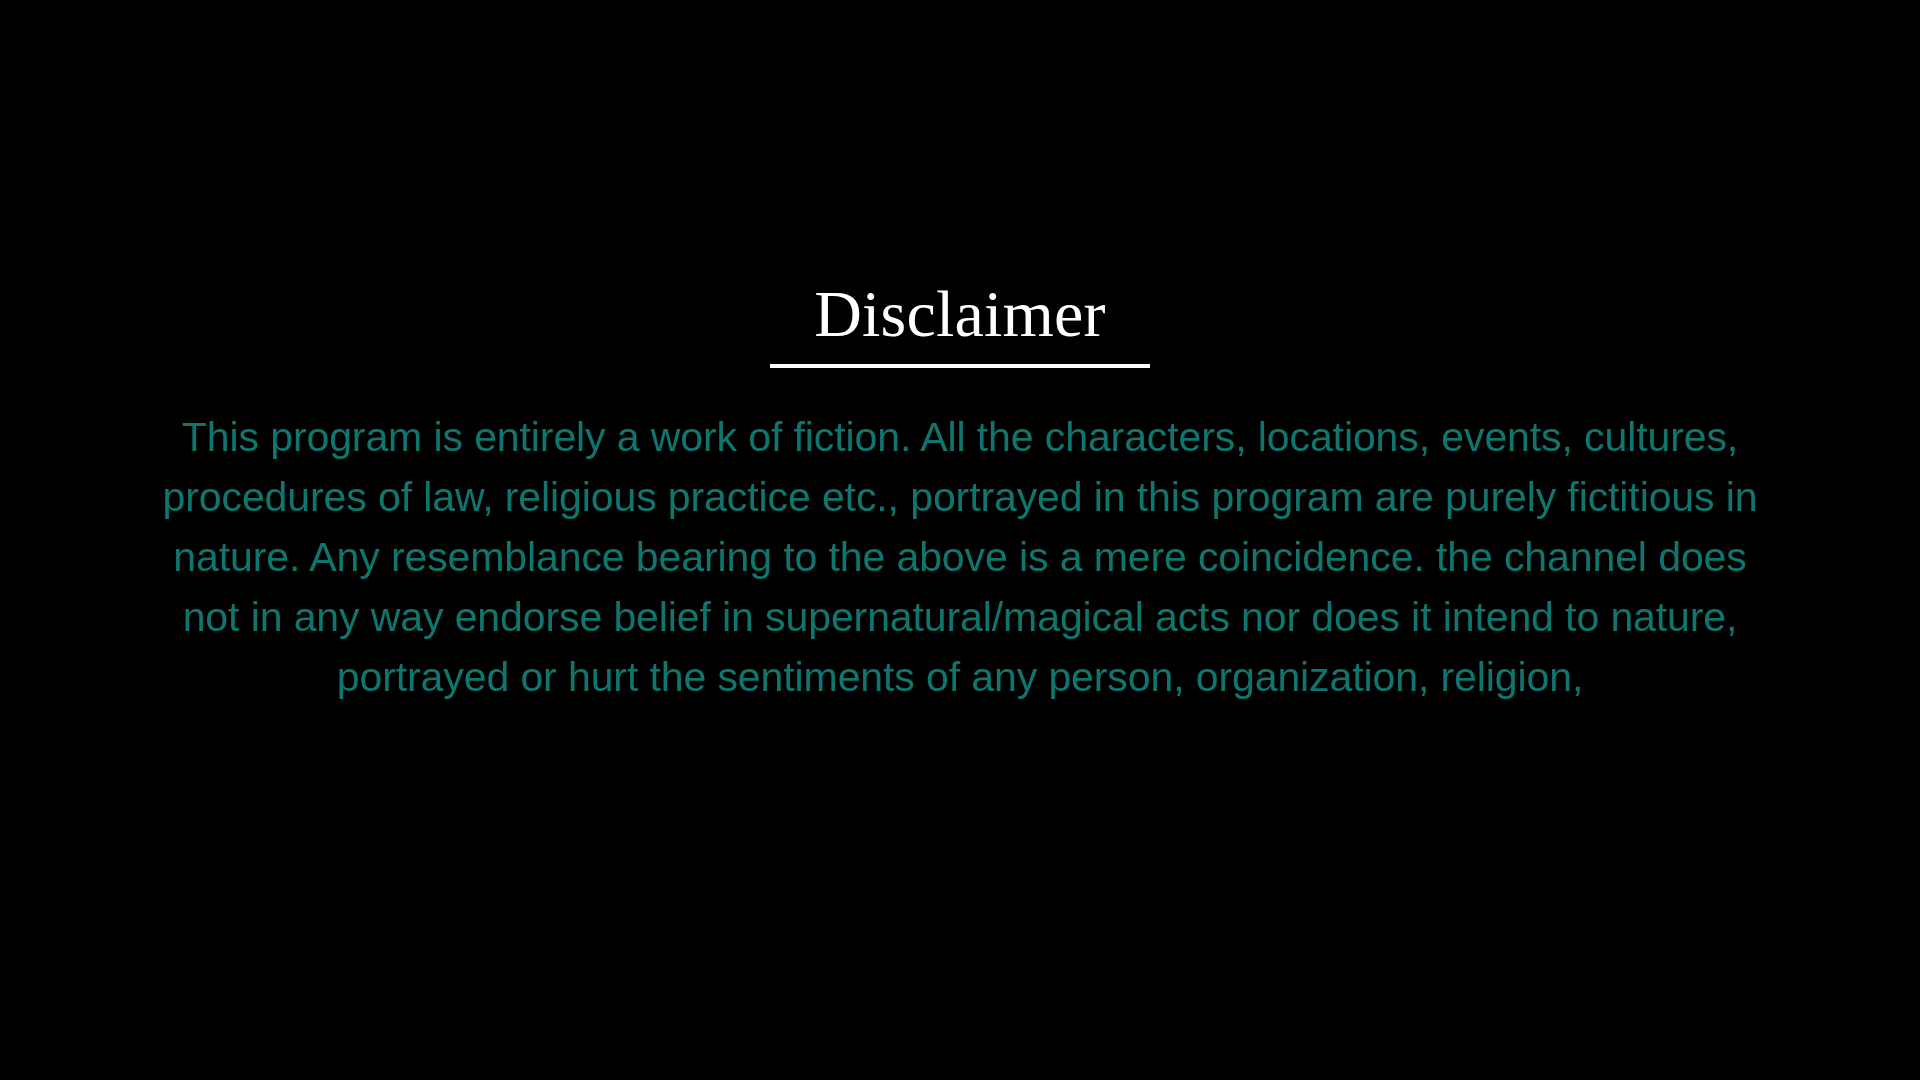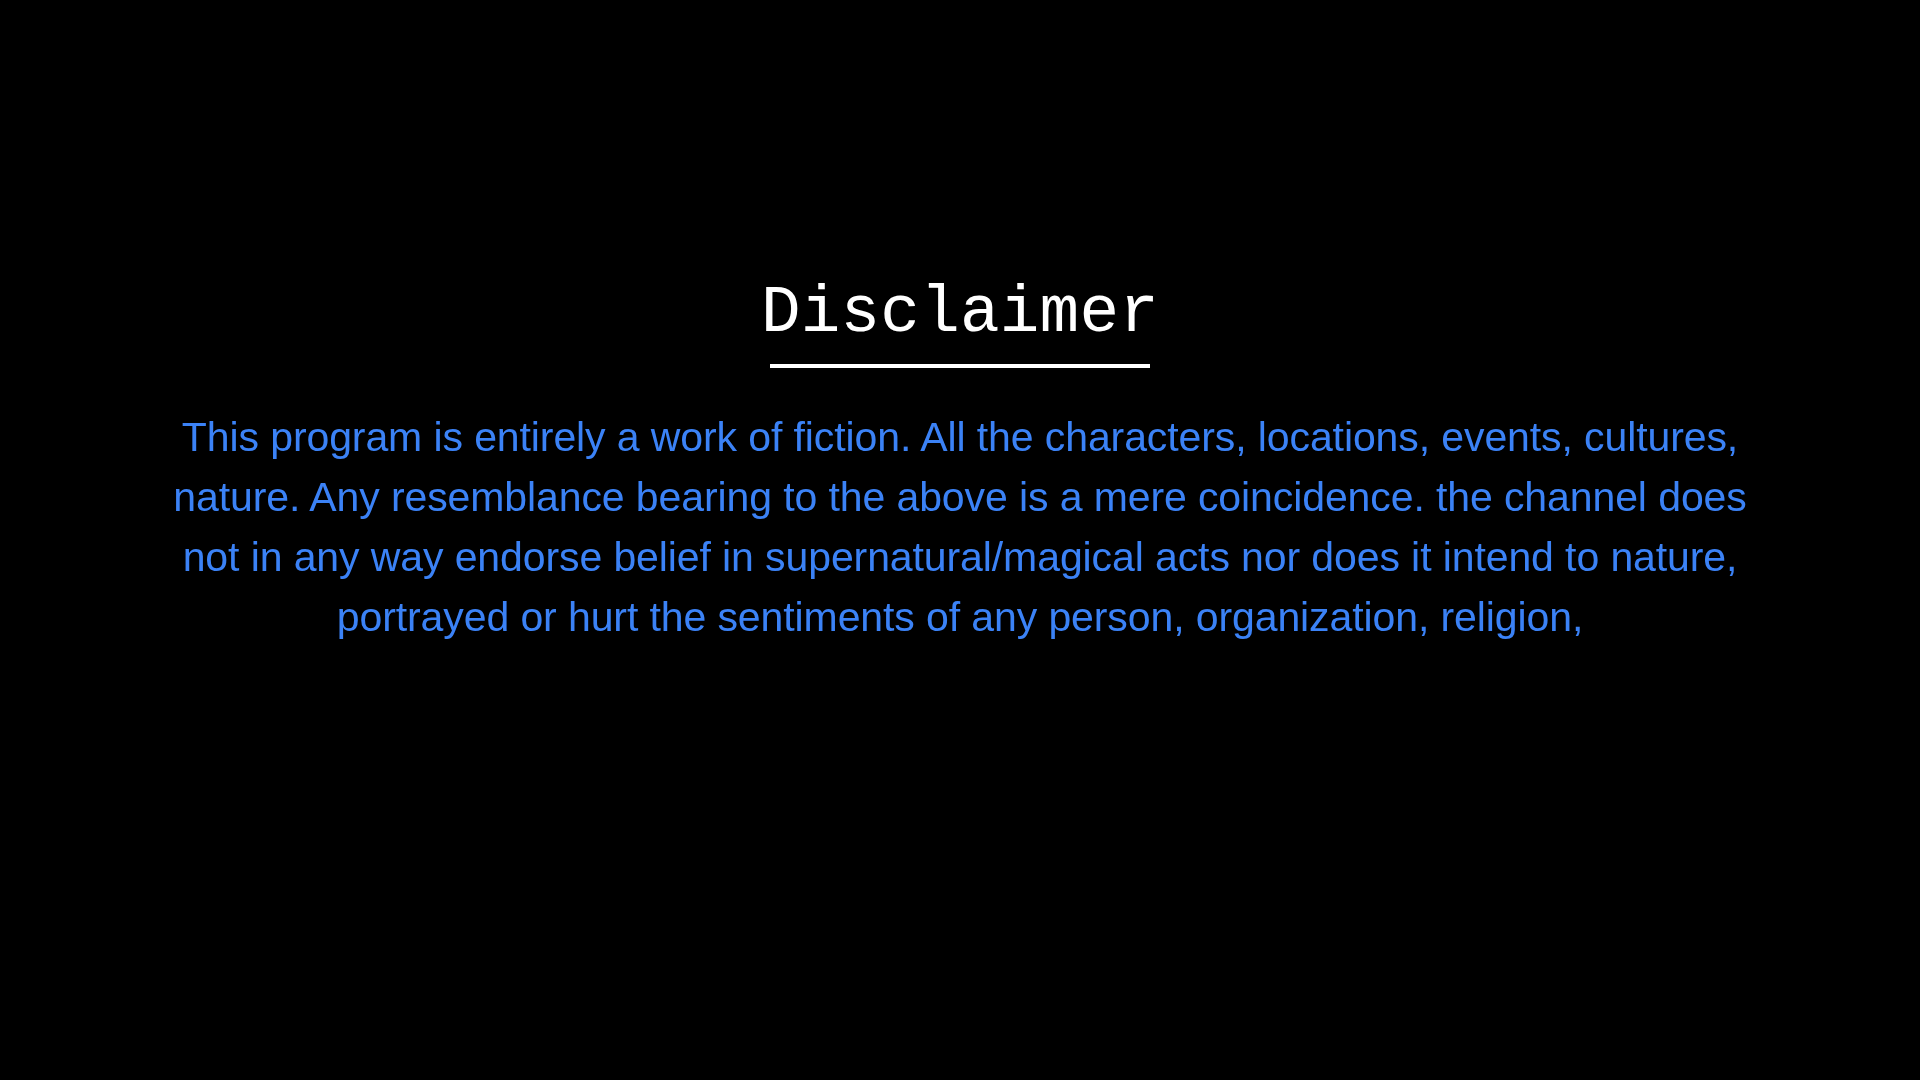--- a/index.html
+++ b/index.html
@@ -27,21 +27,21 @@
   #title-block {
     position: absolute;
     left: 0;
     top: 276px;
     width: 1920px;
     text-align: center;
   }
 
   #page-title {
     display: block;
-    font-family: Liberation Mono, monospace;
+    font-family: Liberation Serif, serif;
     font-size: 66px;
     font-weight: 400;
     line-height: 76px;
     color: #ffffff;
     letter-spacing: 0.2px;
     margin: 0;
     padding: 0;
   }
 
   #title-underline {
@@ -58,21 +58,21 @@
     position: absolute;
     left: 50%;
     transform: translateX(-50%);
     top: 407px;
     width: 1700px;
     text-align: center;
     font-family: "Liberation Sans", sans-serif;
     font-size: 41px;
     font-weight: 400;
     line-height: 60px;
-    color: #3b82f6;
+    color: #0f766e;
     letter-spacing: -0.1px;
     white-space: normal;
   }
 
   #disclaimer-body .line {
     display: block;
     white-space: nowrap;
   }
 </style>
 </head>
@@ -80,18 +80,19 @@
 
 <div id="slide">
 
   <div id="title-block">
     <h1 id="page-title">Disclaimer</h1>
     <hr id="title-underline">
   </div>
 
   <div id="disclaimer-body">
     <span class="line">This program is entirely a work of fiction. All the characters, locations, events, cultures,</span>
+    <span class="line">procedures of law, religious practice etc., portrayed in this program are purely fictitious in</span>
     <span class="line">nature. Any resemblance bearing to the above is a mere coincidence. the channel does</span>
     <span class="line">not in any way endorse belief in supernatural/magical acts nor does it intend to nature,</span>
     <span class="line">portrayed or hurt the sentiments of any person, organization, religion,</span>
   </div>
 
 </div>
 
 </body></html>

